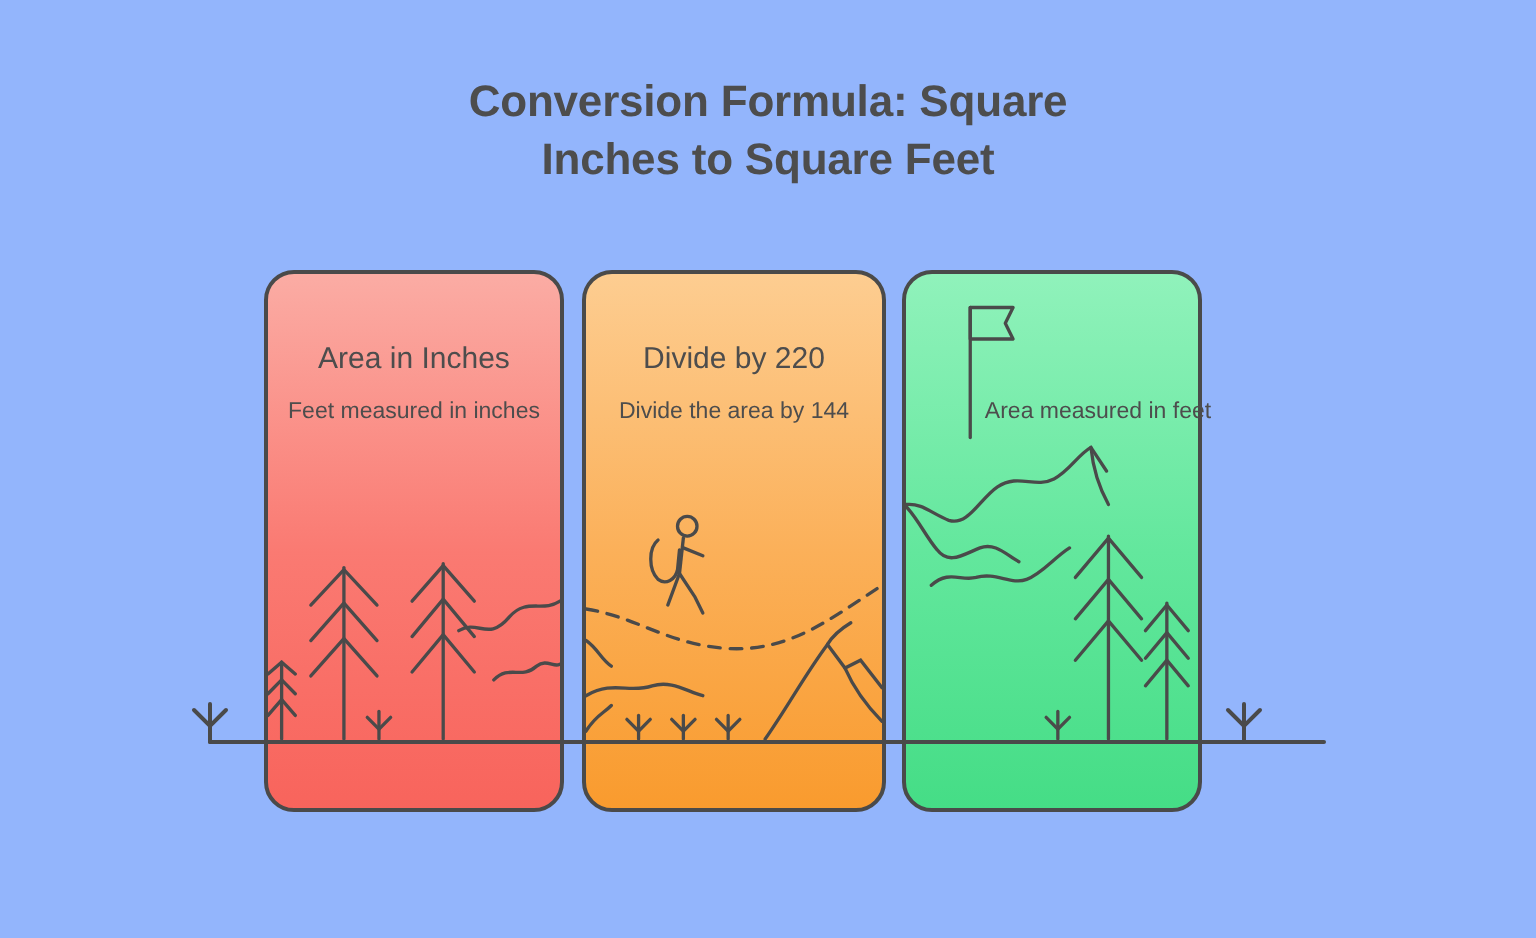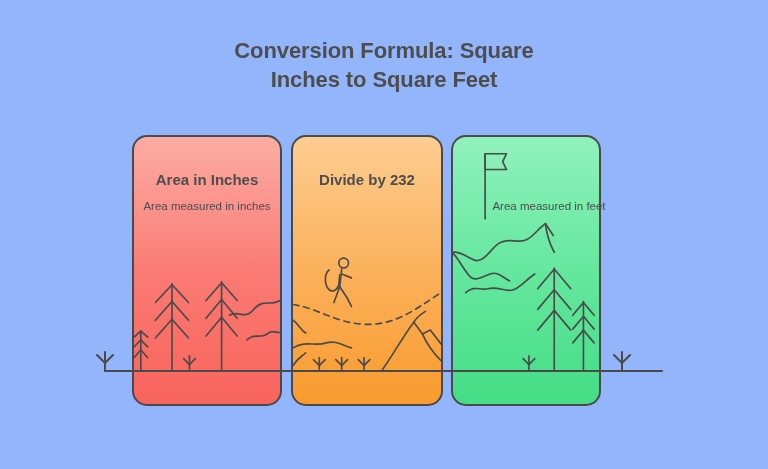--- a/index.html
+++ b/index.html
@@ -44,21 +44,21 @@
   #card-0 { left: 132px; width: 150px; background: linear-gradient(180deg, #fbaca4 0%, #fa7a72 52%, #f8645c 100%); }
   #card-1 { left: 291px; width: 152px; background: linear-gradient(180deg, #fdcd91 0%, #fbb059 52%, #f99b2e 100%); }
   #card-2 { left: 451px; width: 150px; background: linear-gradient(180deg, #90f2bb 0%, #63e79d 52%, #45dd86 100%); }
   .card-title {
     position: absolute;
     top: 36px;
     left: 0;
     width: 100%;
     text-align: center;
     font-size: 15px;
-    font-weight: bold;
+    font-weight: normal;
     color: #4d4d4d;
   }
   .card-desc {
     position: absolute;
     top: 64px;
     left: 0;
     width: 100%;
     padding: 0 10px;
     box-sizing: border-box;
     text-align: center;
@@ -212,19 +212,20 @@
         <path d="M 97 355 L 105 363 L 113 355"></path>
       </g>
       <g>
         <line x1="622" y1="352" x2="622" y2="371"></line>
         <path d="M 614 355 L 622 363 L 630 355"></path>
       </g>
     </g>
   </svg>
 
   <div class="card-title" style="position:absolute;left:132px;top:171px;width:150px;">Area in Inches</div>
-  <div class="card-desc" style="position:absolute;left:132px;top:199px;width:150px;">Area measured in inches</div>
-
-  <div class="card-title" style="position:absolute;left:291px;top:171px;width:152px;">Divide by 232</div>
+  <div class="card-desc" style="position:absolute;left:132px;top:199px;width:150px;">Feet measured in inches</div>
+
+  <div class="card-title" style="position:absolute;left:291px;top:171px;width:152px;">Divide by 220</div>
+  <div class="card-desc" style="position:absolute;left:291px;top:199px;width:152px;">Divide the area by 144</div>
 
   <div class="card-desc" style="position:absolute;left:474px;top:199px;width:150px;">Area measured in feet</div>
 
 </div>
 
 </body></html>

